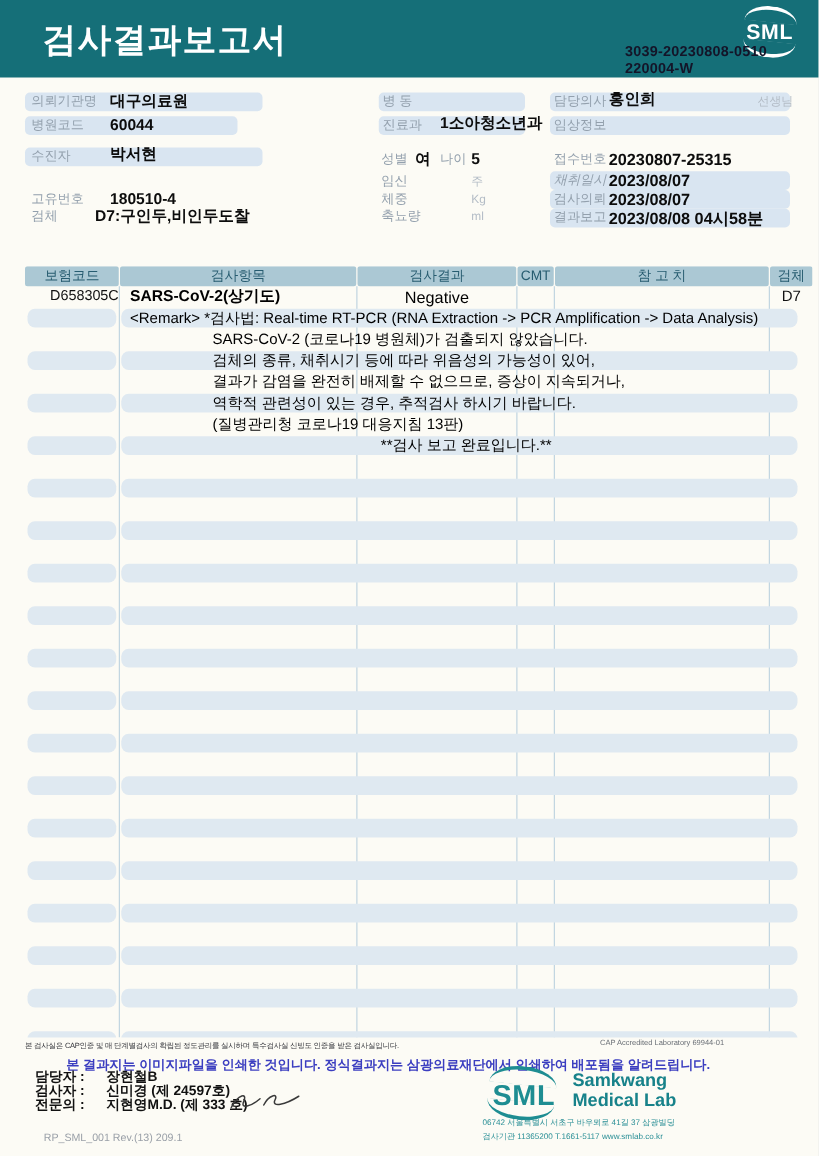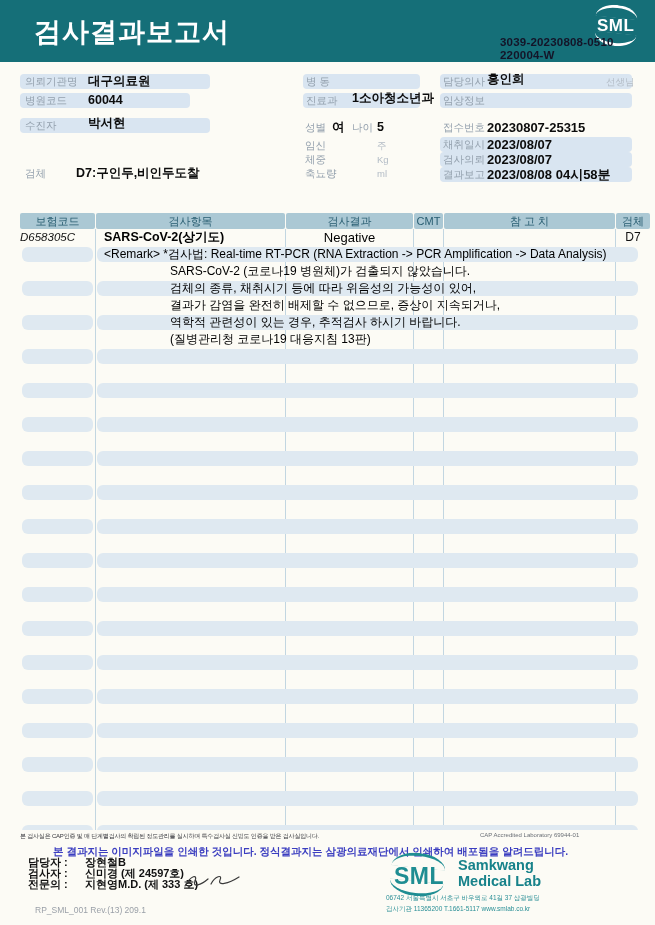--- a/index.html
+++ b/index.html
@@ -29,21 +29,21 @@
   
   .rtable { position:absolute; left:20px; top:213px; width:630px; height:617px; overflow:hidden; }
   .thead-cell { position:absolute; top:0; height:16px; line-height:16px; background:#abc8d4; color:#275c70;
                 font-size:11px; text-align:center; border-radius:2px; }
   .divider { position:absolute; top:16px; bottom:0; width:1px; background:#c2d6e1; }
   .trow { position:absolute; left:0; width:630px; height:17px; line-height:17px; white-space:nowrap; }
   .seg { position:absolute; top:1px; height:15px; background:#dfe9f1; border-radius:6px; }
   .seg1 { left:2px; width:71px; }
   .seg2 { left:77px; width:541px; }
   .cell { position:absolute; top:0; height:17px; }
-  .code { left:0; width:75px; text-align:left; font-size:11.5px; color:#111;font-style:italic; }
+  .code { left:0; width:75px; text-align:right; font-size:11.5px; color:#111; }
   .item { position:absolute; left:84px; font-size:12.5px; font-weight:bold; color:#000; }
   .result { left:266px; width:127px; text-align:center; font-size:13px; color:#000; }
   .spec { left:596px; width:34px; text-align:center; font-size:12px; color:#111; }
   .remark { position:absolute; top:0; font-size:12px; color:#000; z-index:1; }
   .ind-remark { left:84px; }
   .ind-body { left:150px; }
   .ind-center { left:263px; width:180px; text-align:center; }
 
   
   .cap-line { position:absolute; left:20px; top:832px; font-size:6px; color:#33343a; letter-spacing:-0.2px; }
@@ -84,20 +84,24 @@
     <span class="fvalue" style="left:68px;">대구의료원</span>
   </div>
   <div class="frow bar" style="left:20px; top:93px; width:170px;">
     <span class="flabel" style="left:5px;">병원코드</span>
     <span class="fvalue" style="left:68px;">60044</span>
   </div>
   <div class="frow bar" style="left:20px; top:118px; width:190px;">
     <span class="flabel" style="left:5px;">수진자</span>
     <span class="fvalue" style="left:68px; top:-2px;">박서현</span>
   </div>
+  <div class="frow" style="left:20px; top:152px; width:210px;">
+    <span class="flabel" style="left:5px;">고유번호</span>
+    <span class="fvalue" style="left:68px;">180510-4</span>
+  </div>
   <div class="frow" style="left:20px; top:166px; width:240px;">
     <span class="flabel" style="left:5px;">검체</span>
     <span class="fvalue" style="left:56px;">D7:구인두,비인두도찰</span>
   </div>
 
   <div class="frow bar" style="left:303px; top:74px; width:117px;">
     <span class="flabel" style="left:3px;">병  동</span>
   </div>
   <div class="frow bar" style="left:303px; top:93px; width:117px;">
     <span class="flabel" style="left:3px;">진료과</span>
@@ -128,21 +132,21 @@
     <span class="fsuffix" style="left:166px;">선생님</span>
   </div>
   <div class="frow bar" style="left:440px; top:93px; width:192px;">
     <span class="flabel" style="left:3px;">임상정보</span>
   </div>
   <div class="frow" style="left:440px; top:120px; width:215px;">
     <span class="flabel" style="left:3px;">접수번호</span>
     <span class="fvalue big" style="left:47px;">20230807-25315</span>
   </div>
   <div class="frow bar" style="left:440px; top:137px; width:192px;">
-    <span class="flabel" style="left:3px;">채취일시</span>
+    <span class="flabel" style="left:3px;font-style:italic;">채취일시</span>
     <span class="fvalue big" style="left:47px;">2023/08/07</span>
   </div>
   <div class="frow bar" style="left:440px; top:152px; width:192px;">
     <span class="flabel" style="left:3px;">검사의뢰</span>
     <span class="fvalue big" style="left:47px;">2023/08/07</span>
   </div>
   <div class="frow bar" style="left:440px; top:167px; width:192px;">
     <span class="flabel" style="left:3px;">결과보고</span>
     <span class="fvalue big" style="left:47px;">2023/08/08 04시58분</span>
   </div>
@@ -187,20 +191,21 @@
       <span class="seg seg1"></span>
       <span class="seg seg2"></span>
       <span class="remark ind-body">역학적 관련성이 있는 경우, 추적검사 하시기 바랍니다.</span>
     </div>
     <div class="trow" style="top:118px;">
       <span class="remark ind-body">(질병관리청 코로나19 대응지침 13판)</span>
     </div>
     <div class="trow" style="top:135px;">
       <span class="seg seg1"></span>
       <span class="seg seg2"></span>
+      <span class="remark ind-center">**검사  보고  완료입니다.**</span>
     </div>
 
     <div id="empty-rows">
         <div class="trow" style="top: 152px;"></div>
         <div class="trow" style="top: 169px;">
           <span class="seg seg1"></span>
           <span class="seg seg2"></span>
         </div>
         <div class="trow" style="top: 186px;"></div>
         <div class="trow" style="top: 203px;">

